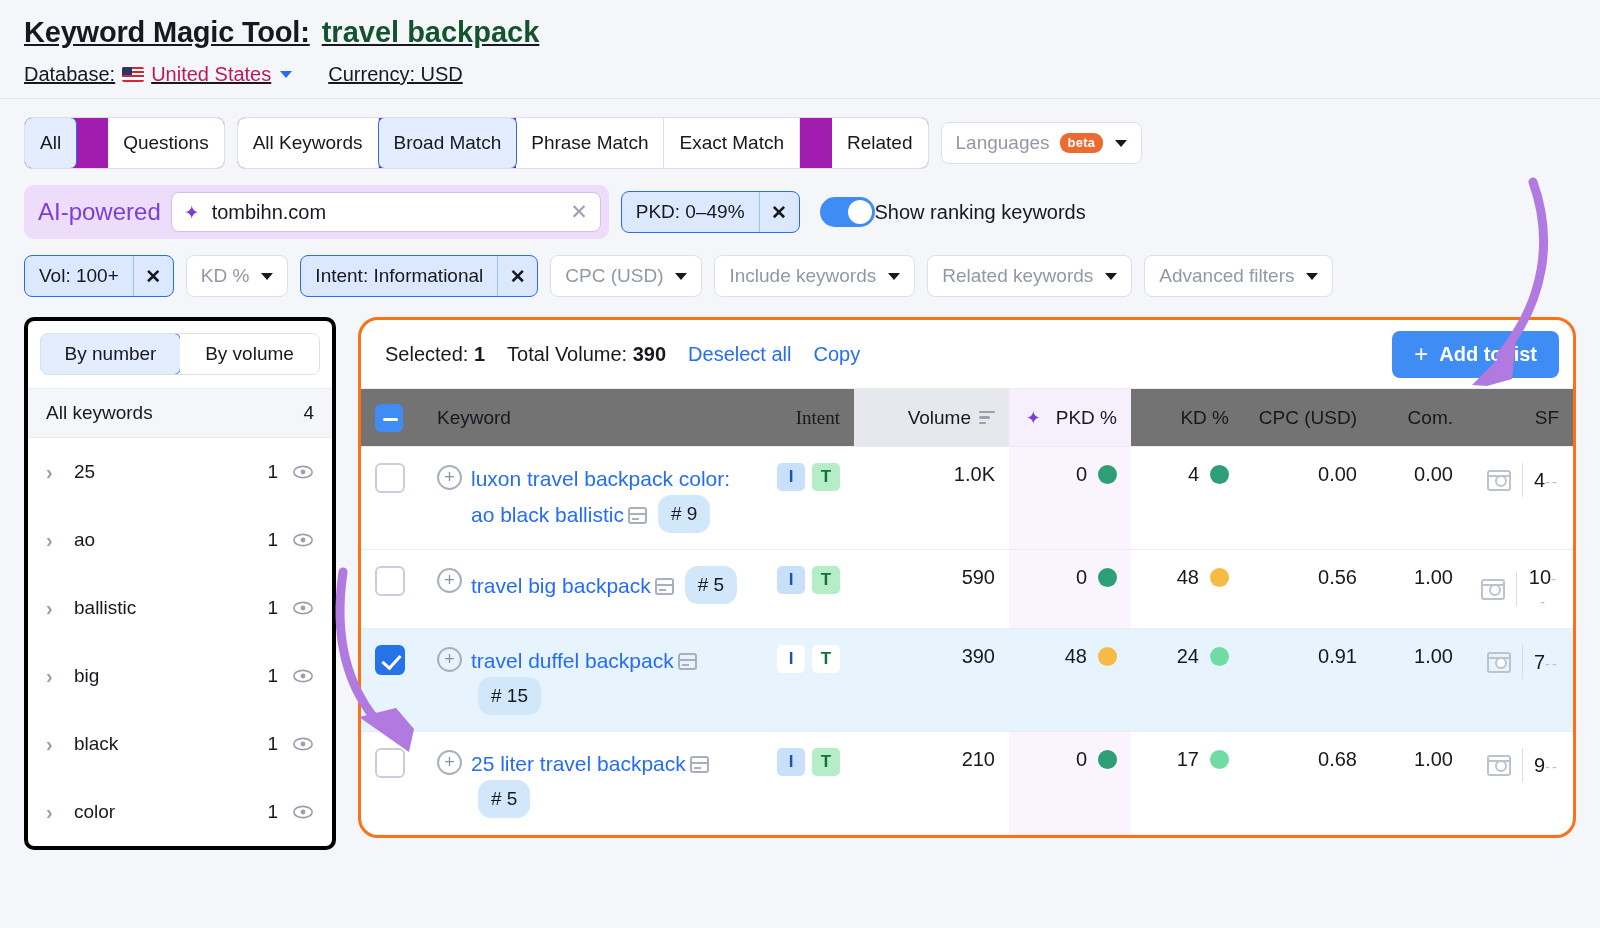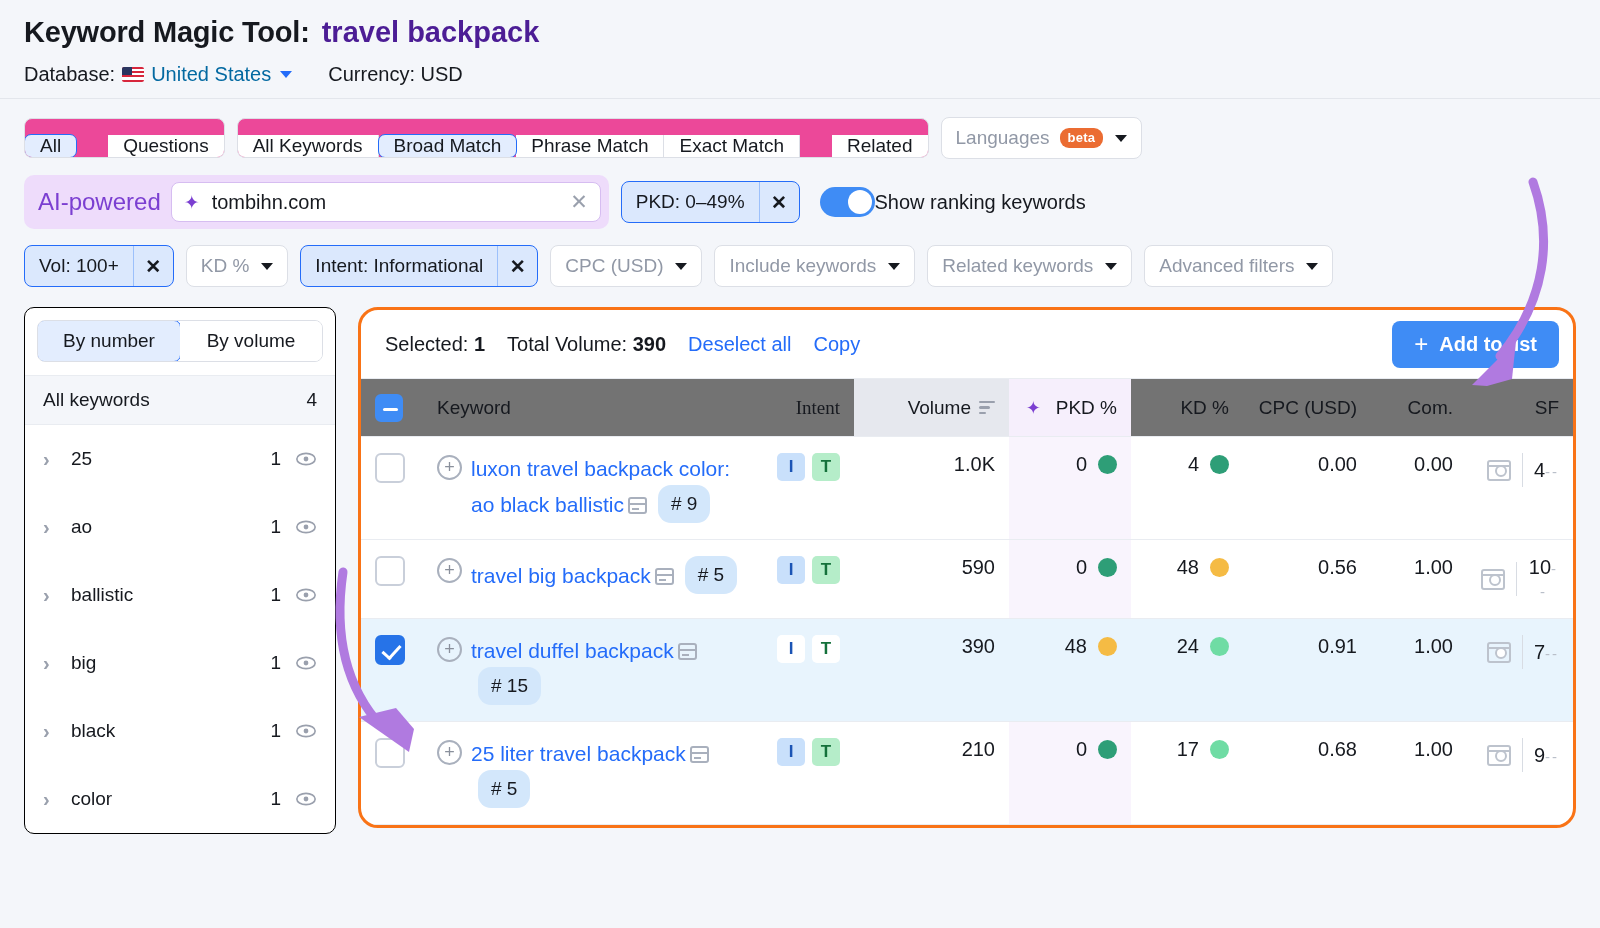--- a/index.html
+++ b/index.html
@@ -7,42 +7,42 @@
   body {
     width:1600px; height:928px;
     background:#f4f6fa;
     font-family:"Liberation Sans", sans-serif;
     color:#16191f;
     overflow:hidden;
     position:relative;
   }
 
   
-  #header { padding:16px 28px 12px 24px; }
+  #header { padding:16px 28px 12px 24px;text-decoration:underline; }
   .title-row { display:flex; align-items:baseline; gap:12px; }
   .title-main { font-size:29px; font-weight:bold; letter-spacing:-0.2px; color:#16191f; }
-  .title-kw { font-size:29px; font-weight:bold; color:#4c1d95; }
+  .title-kw { font-size:29px; font-weight:bold; color:#14532d; }
   .meta-row { display:flex; align-items:center; gap:36px; margin-top:14px; font-size:20px; color:#16191f; }
   .db-group { display:flex; align-items:center; gap:7px; }
   .flag { width:22px; height:15px; border-radius:2px; overflow:hidden; position:relative; display:inline-block; background:#fff; flex:none; }
   .flag .stripes { position:absolute; inset:0;
     background:repeating-linear-gradient(#d7263c 0 2.1px,#ffffff 2.1px 4.2px); }
   .flag .canton { position:absolute; left:0; top:0; width:10px; height:8px; background:#2a3560; }
-  .db-link { color:#0369a1;text-align:right; }
+  .db-link { color:#be185d;text-align:right; }
   .chev { display:inline-block; width:0; height:0; border-left:6px solid transparent; border-right:6px solid transparent; border-top:7px solid #246cf9; margin-left:2px; }
   .chev.dark { border-top-color:#16191f; }
 
   .hr { height:1px; background:#e3e6ec; width:100%; }
 
   
   #filters { padding:18px 24px 0 24px; }
   .row { display:flex; align-items:center; gap:12px; }
   .row + .row { margin-top:16px; }
 
-  .seg { display:flex; background:#ec4899; border:1px solid #dcdfe6; border-radius:8px; overflow:hidden; height:40px;align-items:flex-end; }
+  .seg { display:flex; background:#a21caf; border:1px solid #dcdfe6; border-radius:8px; overflow:hidden; height:52px; }
   .seg .item { display:flex; align-items:center; padding:0 15px; font-size:19px; color:#16191f; white-space:nowrap; border-right:1px solid #dcdfe6; background:#fff; }
   .seg .item:last-child { border-right:none;margin-left:32px; }
   .seg .item.active { background:#e3edfe; border:1px solid #246cf9; border-radius:7px; margin:-1px; position:relative; z-index:2; }
 
   .lang-box { display:flex; align-items:center; gap:10px; height:42px; padding:0 14px; border:1px solid #dcdfe6; border-radius:8px; background:#fff; }
   .lang-label { font-size:19px; color:#9198a6; }
   .beta { background:#eb6c32; color:#fff; font-size:13px; font-weight:bold; border-radius:9px; padding:2px 8px 3px 8px; letter-spacing:.2px; }
 
   .ai-wrap { display:flex; align-items:center; gap:10px; background:#eedcfb; border-radius:10px; padding:7px 8px 7px 14px; }
   .ai-label { font-size:24px; color:#7b3fd1; white-space:nowrap; }
@@ -58,21 +58,21 @@
   .dd { display:flex; align-items:center; gap:10px; height:42px; padding:0 14px; border:1px solid #dcdfe6; border-radius:8px; background:#fff; color:#9198a6; font-size:19px; white-space:nowrap; }
 
   .toggle-wrap { display:flex; align-items:center; margin-left:8px; }
   .toggle { width:55px; height:30px; border-radius:15px; background:#3f8cf5; position:relative; }
   .toggle .knob { position:absolute; top:3px; right:3px; width:24px; height:24px; border-radius:50%; background:#fff; }
   .toggle-label { font-size:20px; color:#16191f; white-space:nowrap; }
 
   
   #main { display:flex; gap:22px; padding:20px 24px 0 24px; align-items:flex-start; }
 
-  .side { width:312px; background:#fff; border:1px solid #000000; border-radius:10px; overflow:hidden; flex:none; }
+  .side { width:312px; background:#fff; border:4px solid #000000; border-radius:10px; overflow:hidden; flex:none; }
   .side-head { padding:12px 12px 13px 12px; }
   .side-seg { display:flex; border:1px solid #dcdfe6; border-radius:8px; overflow:hidden; height:42px; }
   .side-seg div { flex:1; display:flex; align-items:center; justify-content:center; font-size:19px; background:#fff; color:#16191f; }
   .side-seg div.active { background:#e3edfe; border:1px solid #246cf9; border-radius:7px; margin:-1px; }
   .side-all { display:flex; align-items:center; justify-content:space-between; padding:13px 18px; background:#f4f6fa; border-top:1px solid #e9ecf1; border-bottom:1px solid #e9ecf1; font-size:19px; }
   .side-row { display:flex; align-items:center; padding:0 18px; height:68px; font-size:19px; }
   .arrow-r { width:14px; color:#9aa0ad; font-size:20px; margin-right:14px; font-weight:bold; }
   .side-name { flex:1; }
   .side-count { margin-right:14px; }
   .eye { width:22px; height:22px; flex:none; color:#9aa0ad; }

